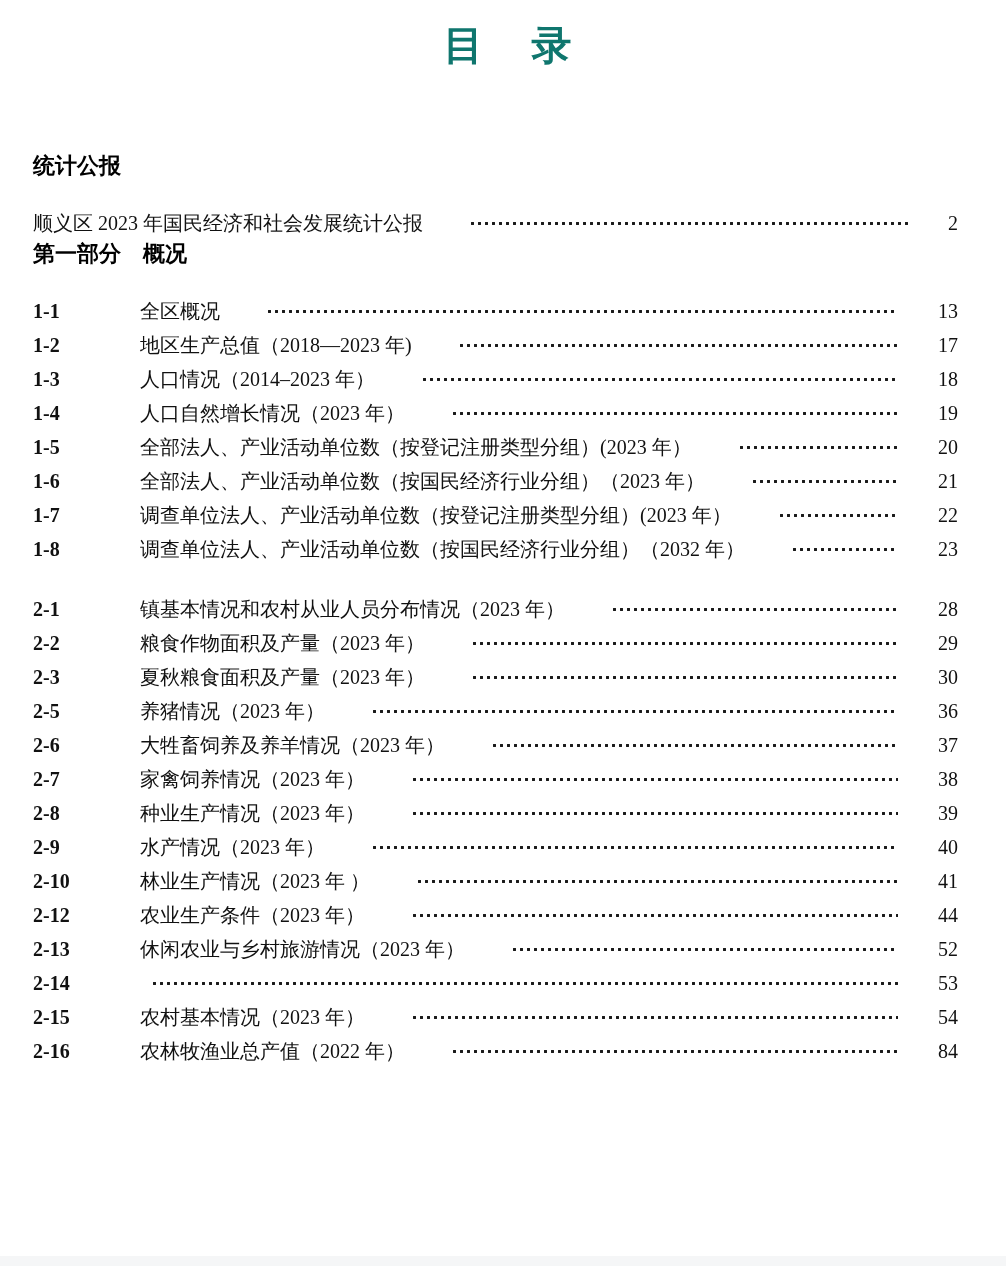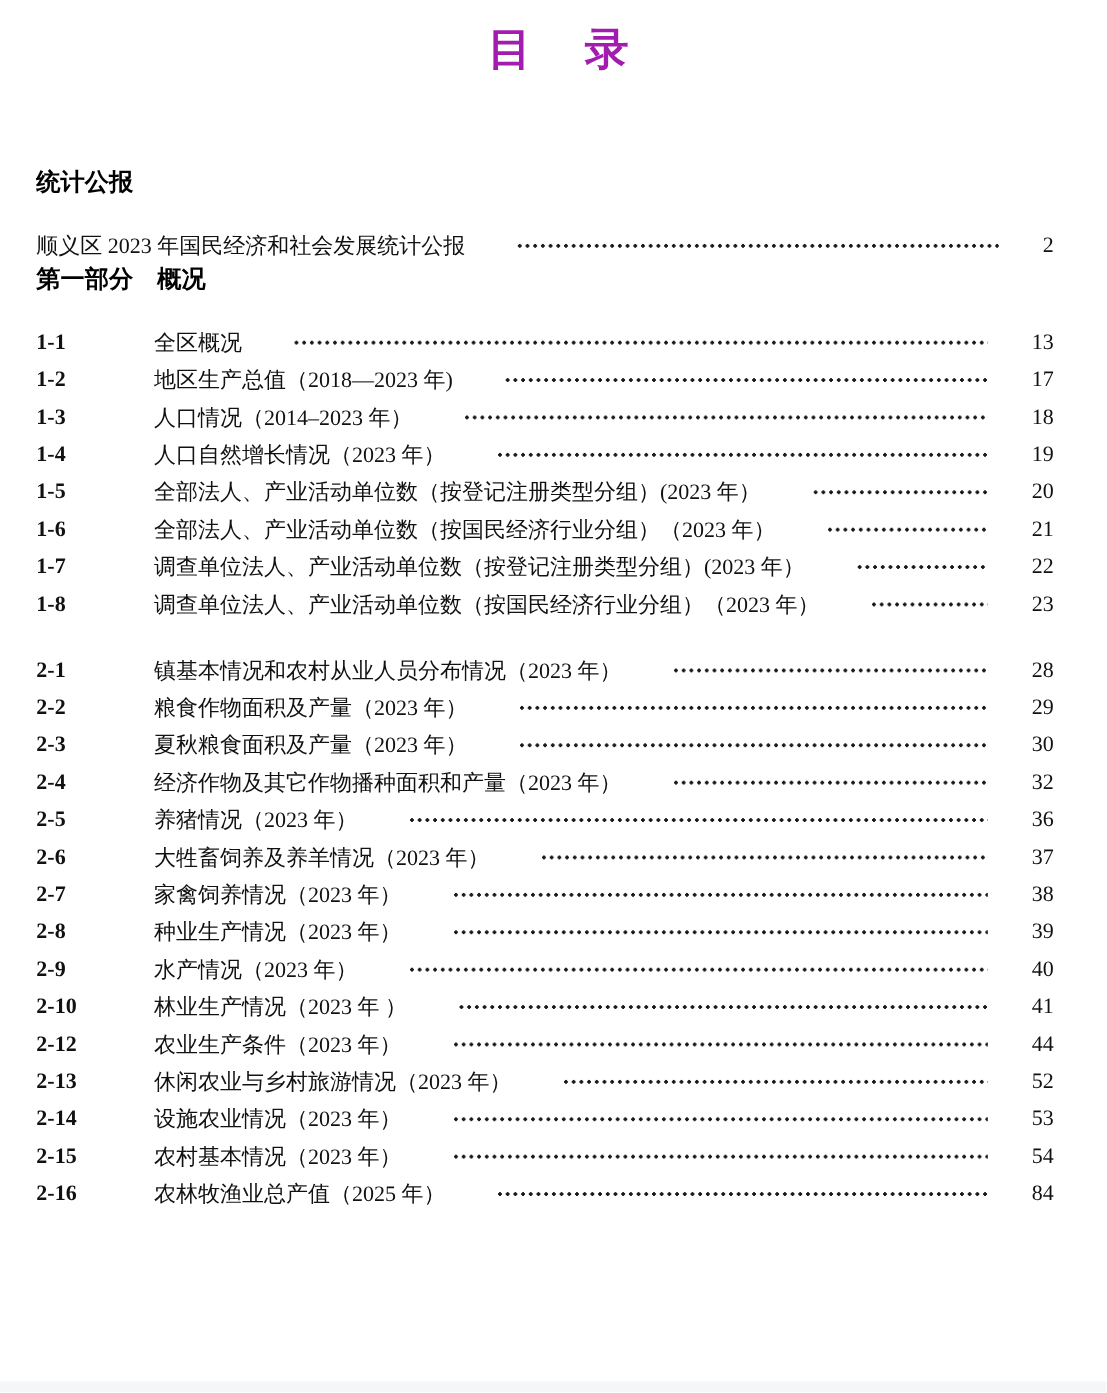--- a/index.html
+++ b/index.html
@@ -23,21 +23,21 @@
   }
   .doc-title {
     margin: 0;
     text-align: center;
     transform: translateX(14px);
     font-family: "Liberation Sans", sans-serif;
     font-weight: 700;
     font-size: 40px;
     line-height: 46px;
     letter-spacing: 4px;
-    color: #a21caf;
+    color: #0f766e;
   }
   .toc-section { }
   .toc-section:first-of-type { margin-top: 84px; }
   .section-heading {
     margin: 0;
     font-family: Liberation Serif, serif;
     font-weight: 700;
     font-size: 22px;
     line-height: 28px;
     color: #000;
@@ -136,21 +136,21 @@
             <span class="page-num">21</span>
           </div>
           <div class="toc-row">
             <span class="num">1-7</span>
             <span class="entry-title">调查单位法人、产业活动单位数（按登记注册类型分组）(2023 年）</span>
             <span class="leader"></span>
             <span class="page-num">22</span>
           </div>
           <div class="toc-row">
             <span class="num">1-8</span>
-            <span class="entry-title">调查单位法人、产业活动单位数（按国民经济行业分组）（2023 年）</span>
+            <span class="entry-title">调查单位法人、产业活动单位数（按国民经济行业分组）（2032 年）</span>
             <span class="leader"></span>
             <span class="page-num">23</span>
           </div>
         </div>
       </section>
       <section class="toc-section">
         <div class="rows">
           <div class="toc-row">
             <span class="num">2-1</span>
             <span class="entry-title">镇基本情况和农村从业人员分布情况（2023 年）</span>
@@ -163,26 +163,20 @@
             <span class="leader"></span>
             <span class="page-num">29</span>
           </div>
           <div class="toc-row">
             <span class="num">2-3</span>
             <span class="entry-title">夏秋粮食面积及产量（2023 年）</span>
             <span class="leader"></span>
             <span class="page-num">30</span>
           </div>
           <div class="toc-row">
-            <span class="num">2-4</span>
-            <span class="entry-title">经济作物及其它作物播种面积和产量（2023 年）</span>
-            <span class="leader"></span>
-            <span class="page-num">32</span>
-          </div>
-          <div class="toc-row">
             <span class="num">2-5</span>
             <span class="entry-title">养猪情况（2023 年）</span>
             <span class="leader"></span>
             <span class="page-num">36</span>
           </div>
           <div class="toc-row">
             <span class="num">2-6</span>
             <span class="entry-title">大牲畜饲养及养羊情况（2023 年）</span>
             <span class="leader"></span>
             <span class="page-num">37</span>
@@ -218,33 +212,32 @@
             <span class="page-num">44</span>
           </div>
           <div class="toc-row">
             <span class="num">2-13</span>
             <span class="entry-title">休闲农业与乡村旅游情况（2023 年）</span>
             <span class="leader"></span>
             <span class="page-num">52</span>
           </div>
           <div class="toc-row">
             <span class="num">2-14</span>
-            <span class="entry-title">设施农业情况（2023 年）</span>
             <span class="leader"></span>
             <span class="page-num">53</span>
           </div>
           <div class="toc-row">
             <span class="num">2-15</span>
             <span class="entry-title">农村基本情况（2023 年）</span>
             <span class="leader"></span>
             <span class="page-num">54</span>
           </div>
           <div class="toc-row">
             <span class="num">2-16</span>
-            <span class="entry-title">农林牧渔业总产值（2025 年）</span>
+            <span class="entry-title">农林牧渔业总产值（2022 年）</span>
             <span class="leader"></span>
             <span class="page-num">84</span>
           </div>
         </div>
       </section>
     </main>
 </div>
 <div class="page-edge-strip"></div>
 
 </body></html>

